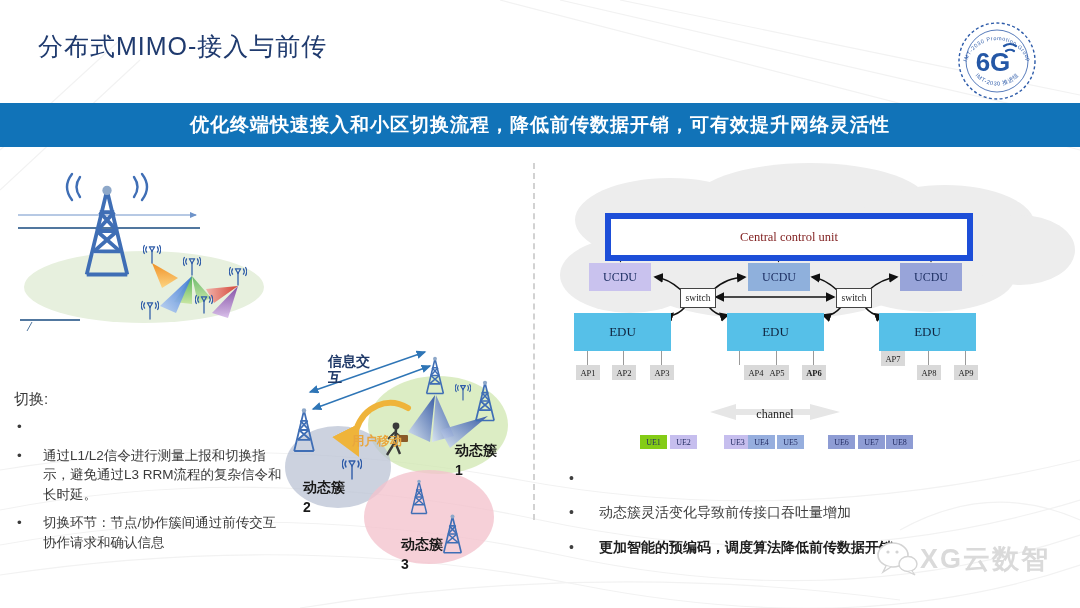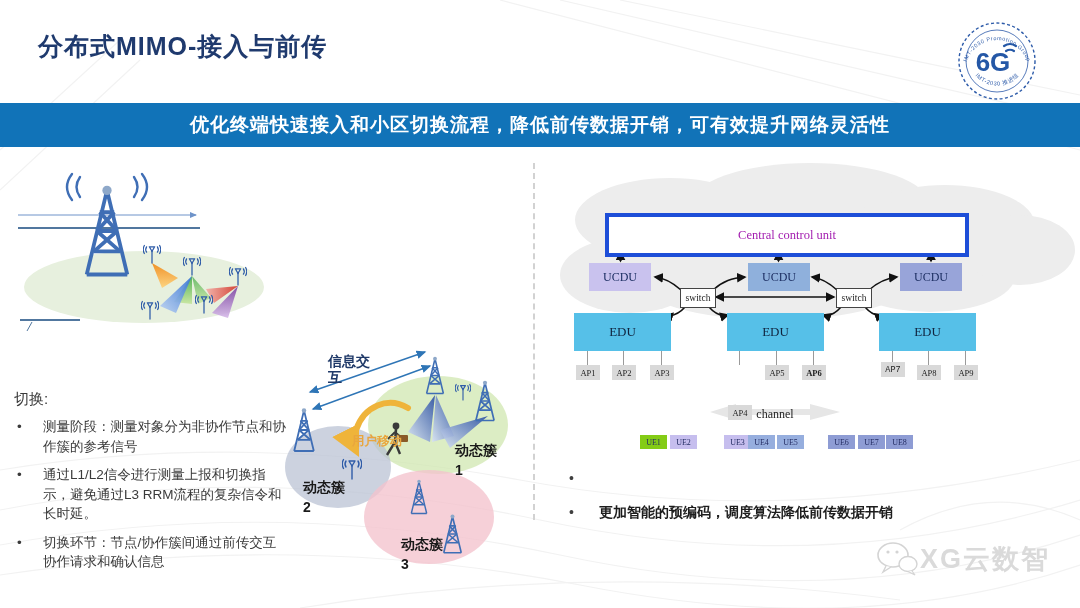--- a/index.html
+++ b/index.html
@@ -2,21 +2,21 @@
 <html><head>
 <meta charset="utf-8">
 <style>
   html,body{margin:0;padding:0;background:#777;}
   .slide{position:relative;width:1080px;height:608px;background:#ffffff;overflow:hidden;
          font-family:"Liberation Sans",sans-serif;margin:0 auto;}
   svg{display:block;}
   .abs{position:absolute;}
 
   
-  .page-title{position:absolute;left:38px;top:30px;font-size:25px;font-weight:bold;
+  .page-title{position:absolute;left:38px;top:30px;font-size:25px;font-weight:normal;
               color:#1f3a6e;letter-spacing:1px;}
   .banner{position:absolute;left:0;top:103px;width:1080px;height:44px;background:#1173b8;
           display:flex;align-items:center;justify-content:center;}
   .banner span{color:#ffffff;font-size:19px;font-weight:bold;letter-spacing:1px;}
 
   
   .section{position:absolute;color:#3a3a3a;}
   .sec-access{left:286px;top:196px;width:256px;font-size:14.5px;}
   .sec-handover{left:14px;top:390px;width:272px;font-size:13.5px;}
   .sec-notes{left:566px;top:468px;width:478px;font-size:14px;color:#404040;}
@@ -38,22 +38,22 @@
   .lbl-move{left:352px;top:433px;font-size:12.5px;color:#e9a63e;}
   .lbl-cluster{font-size:14px;color:#1a1a1a;line-height:1.4;}
   .lbl-c1{left:455px;top:441px;}
   .lbl-c2{left:303px;top:478px;}
   .lbl-c3{left:401px;top:535px;}
 
   
   .arch{position:absolute;left:560px;top:160px;width:520px;height:300px;}
   .node{position:absolute;display:flex;align-items:center;justify-content:center;
         font-family:"Liberation Serif",serif;color:#1d2f63;}
-  .ccu{left:45px;top:53px;width:356px;height:36px;background:#fff;border:4px solid #1d4ed8;
-       font-size:12.5px;color:#a21caf;text-align:right;}
+  .ccu{left:45px;top:53px;width:356px;height:36px;background:#fff;border:6px solid #1d4ed8;
+       font-size:12.5px;color:#7f1d1d;text-align:right;}
   .ucdu{width:62px;height:28px;font-size:12px;}
   .u1{left:29px;top:103px;} .u2{left:188px;top:103px;} .u3{left:340px;top:103px;}
   .switch{width:34px;height:18px;background:#fff;border:1px solid #444;font-size:9.5px;color:#222;}
   .s1{left:120px;top:128px;} .s2{left:276px;top:128px;}
   .edu{width:97px;height:38px;background:#56c0e8;font-size:13px;color:#10243f;}
   .e1{left:14px;top:153px;} .e2{left:167px;top:153px;} .e3{left:319px;top:153px;}
   .ap{width:24px;height:15px;background:#d9d9d9;font-size:8.5px;color:#222;}
   .channel{left:170px;top:246px;width:90px;height:16px;font-size:12px;color:#222;background:transparent;}
   .ue{width:27px;height:14px;font-size:8px;color:#232c63;}
 
@@ -182,21 +182,20 @@
     <use href="#ant" x="229" y="106" width="18" height="20"></use>
     <use href="#ant" x="141" y="140" width="18" height="20"></use>
     <use href="#ant" x="195" y="134" width="18" height="20"></use>
   </svg>
 
 
   <div class="section sec-handover">
     <div class="sec-head">切换:</div>
     <div class="b-item">
         <span class="b-dot"></span>
-        <span>测量阶段：测量对象分为非协作节点和协作簇的参考信号</span>
       </div>
     <div class="b-item">
         <span class="b-dot"></span>
         <span>通过L1/L2信令进行测量上报和切换指示，避免通过L3 RRM流程的复杂信令和长时延。</span>
       </div>
     <div class="b-item">
         <span class="b-dot"></span>
         <span>切换环节：节点/协作簇间通过前传交互协作请求和确认信息</span>
       </div>
   </div>
@@ -307,43 +306,47 @@
     <div class="node ucdu u2" style="background-color: rgb(143, 176, 220);">UCDU</div>
     <div class="node ucdu u3" style="background-color: rgb(152, 164, 217);">UCDU</div>
     <div class="node switch s1">switch</div>
     <div class="node switch s2">switch</div>
     <div class="node edu e1">EDU</div>
     <div class="node edu e2">EDU</div>
     <div class="node edu e3">EDU</div>
     <div class="node ap" style="left:16px;top:205px;">AP1</div>
     <div class="node ap" style="left:52px;top:205px;">AP2</div>
     <div class="node ap" style="left:90px;top:205px;">AP3</div>
-    <div class="node ap" style="left:168px;top:205px;margin-top:40px;">AP4</div>
+    <div class="node ap" style="left:184px;top:205px;">AP4</div>
     <div class="node ap" style="left:205px;top:205px;">AP5</div>
     <div class="node ap" style="left:242px;top:205px;font-weight:bold;">AP6</div>
-    <div class="node ap" style="left:321px;top:202px;font-family:Liberation Mono, monospace;">AP7</div>
+    <div class="node ap" style="left:321px;top:191px;">AP7</div>
     <div class="node ap" style="left:357px;top:205px;">AP8</div>
     <div class="node ap" style="left:394px;top:205px;">AP9</div>
     <div class="node channel">channel</div>
     <div class="node ue" style="left: 80px; top: 275px; background-color: #84cc16;">UE1</div>
     <div class="node ue" style="left: 110px; top: 275px; background-color: rgb(198, 190, 238);">UE2</div>
     <div class="node ue" style="left: 138px; top: 275px; background-color: rgb(198, 190, 238); margin-left: 26px;">UE3</div>
     <div class="node ue" style="left: 188px; top: 275px; background-color: rgb(150, 174, 222);">UE4</div>
     <div class="node ue" style="left: 217px; top: 275px; background-color: rgb(150, 174, 222);">UE5</div>
     <div class="node ue" style="left: 268px; top: 275px; background-color: rgb(142, 156, 212);">UE6</div>
     <div class="node ue" style="left: 298px; top: 275px; background-color: rgb(142, 156, 212);">UE7</div>
     <div class="node ue" style="left: 326px; top: 275px; background-color: rgb(142, 156, 212);">UE8</div>
   </div>
 
   <div class="section sec-notes">
     <div class="b-item">
         <span class="b-dot"></span>
       </div>
     <div class="b-item">
         <span class="b-dot"></span>
+        <span>动态簇灵活变化导致前传接口吞吐量增加</span>
+      </div>
+    <div class="b-item">
+        <span class="b-dot"></span>
         <span class="b-bold">更加智能的预编码，调度算法降低前传数据开销</span>
       </div>
   </div>
 
   <div class="watermark">
     <svg width="46" height="38" viewBox="0 0 46 38">
       <ellipse cx="19" cy="15" rx="15" ry="12" fill="#ffffff" stroke="#d4d4d4" stroke-width="1.6"></ellipse>
       <path d="M12,26 L9,32 L17,27" fill="#ffffff" stroke="#d4d4d4" stroke-width="1.4"></path>
       <circle cx="14" cy="12" r="1.6" fill="#d4d4d4"></circle>
         <circle cx="23" cy="12" r="1.6" fill="#d4d4d4"></circle>

